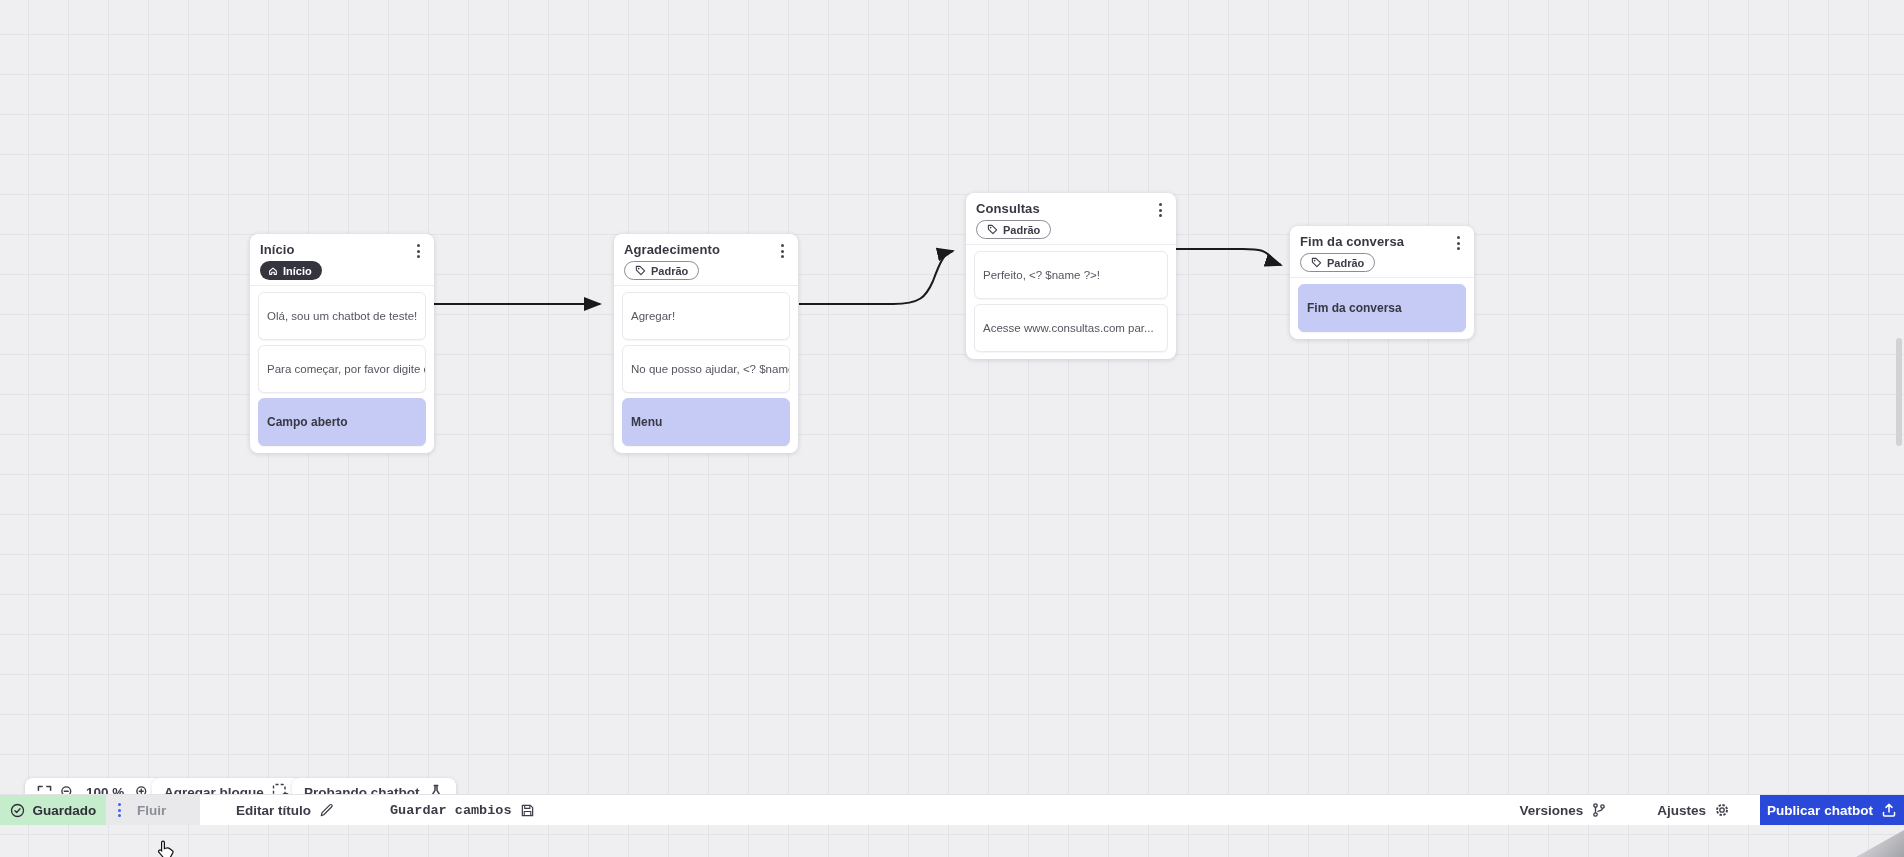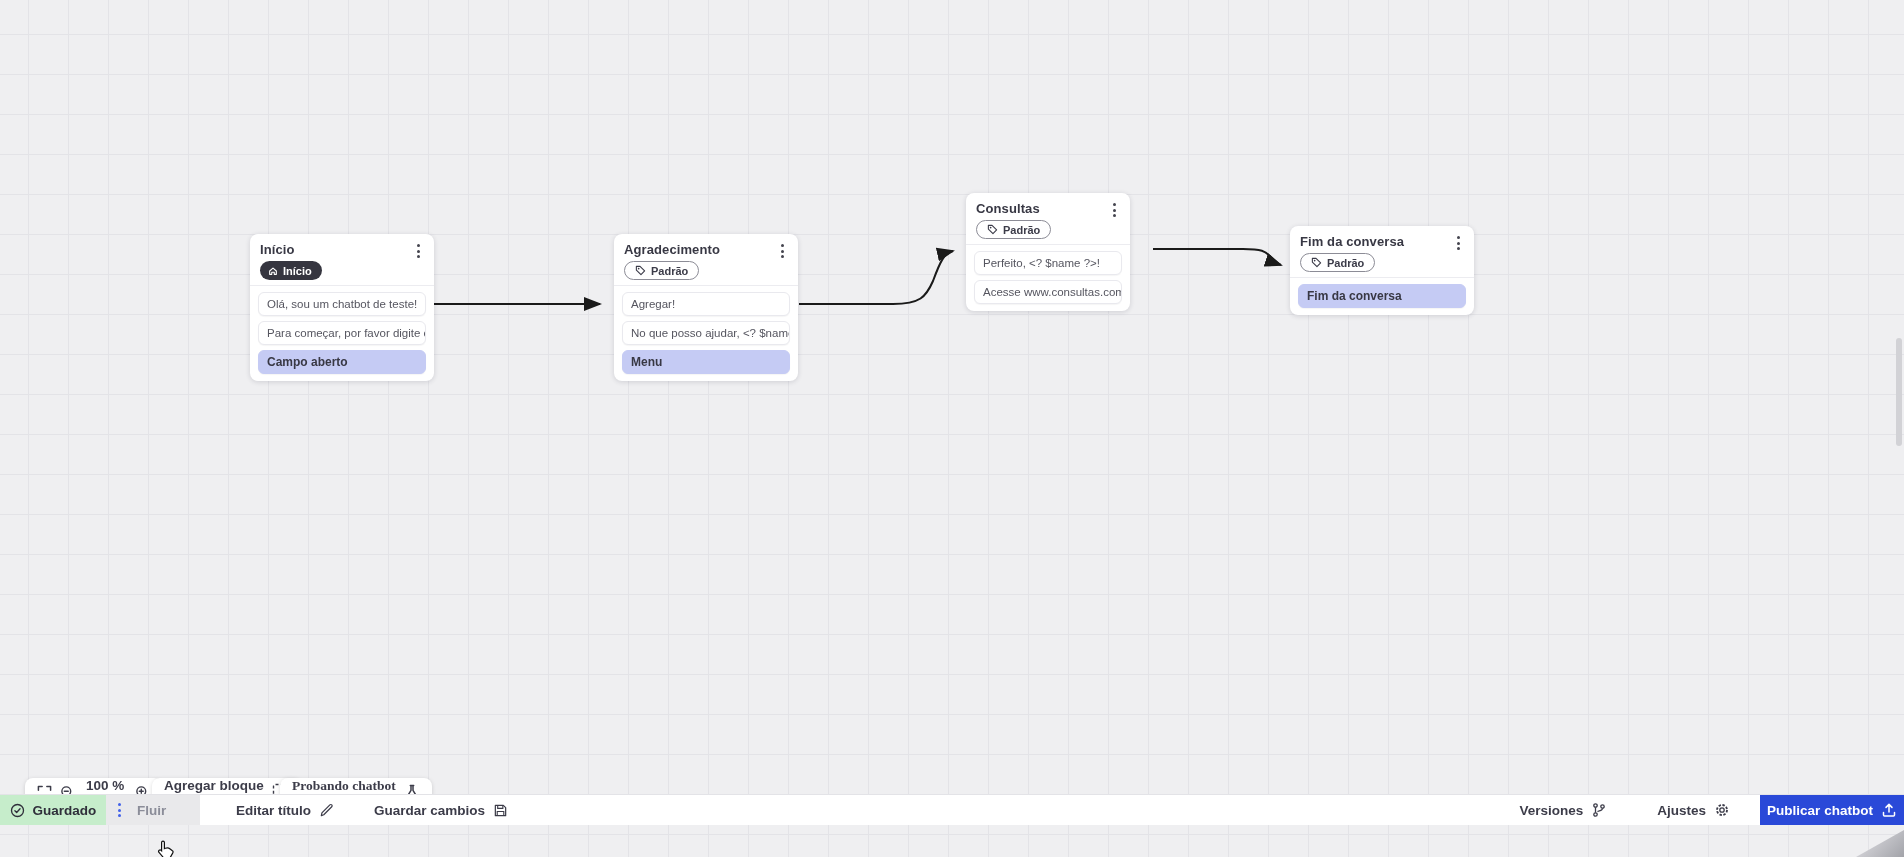--- a/index.html
+++ b/index.html
@@ -21,74 +21,74 @@
   svg.connections { position:absolute; inset:0; z-index:1; }
   svg.connections path.conn { fill:none; stroke:#1a1a1a; stroke-width:2; }
 
   
   .node {
     position:absolute; width:184px; background:#fff; border-radius:8px;
     box-shadow:0 1px 5px rgba(40,40,60,.16); z-index:2;
   }
   #node-inicio { left:250px; top:234px; }
   #node-agradecimento { left:614px; top:234px; }
-  #node-consultas { left:966px; top:193px; width:164px; }
+  #node-consultas { left:966px; top:193px; width:210px; }
   #node-fim { left:1290px; top:226px; }
 
   .node-header { padding:8px 10px 5px; }
   .title-row { display:flex; justify-content:space-between; align-items:flex-start; height:17px; }
   .node-title { font-size:13px; font-weight:700; color:#383844; letter-spacing:.1px; }
   .kebab { display:flex; flex-direction:column; gap:2.5px; padding:2px 4px; cursor:pointer; }
   .kebab i { width:3px; height:3px; border-radius:50%; background:#44444e; display:block; }
 
   .badge { display:inline-flex; align-items:center; gap:5px; border-radius:999px;
            font-size:11px; font-weight:700; height:19px; padding:0 10px; margin-top:2px; }
   .badge.dark { background:#35353f; color:#fff; padding:0 10px 0 8px; }
   .badge.outline { background:#fff; border:1px solid #8c8c96; color:#3c3c49; }
 
   .divider { height:1px; background:#ececf0; }
 
   .node-body { padding:6px 8px 7px; display:flex; flex-direction:column; gap:5px; }
   .row {
     border:1px solid #e9e9ee; border-radius:6px; background:#fff;
-    padding:4px 8px; font-size:11.5px; line-height:14px; color:#55555f;
+    padding:16px 8px; font-size:11.5px; line-height:14px; color:#55555f;
     white-space:nowrap; overflow:hidden; box-shadow:0 1px 1px rgba(0,0,0,.04);
   }
   .row.highlight { background:#c5cbf4; border-color:#c5cbf4; color:#383844; font-weight:700; font-size:12px; }
 
   
   .tool-card {
     position:absolute; top:778px; height:28px; background:#fff; border-radius:8px;
-    box-shadow:0 1px 4px rgba(0,0,0,.15); display:flex; 
+    box-shadow:0 1px 4px rgba(0,0,0,.15); display:flex; align-items:center;
     padding:0 12px; gap:8px; font-size:13.5px; font-weight:700; color:#3c3c49; z-index:4;
   }
   #zoom-card { left:25px; }
   #add-card { left:152px; }
-  #test-card { left:280px;font-family:Liberation Serif, serif; }
+  #test-card { left:292px; }
   .tool-icon { display:flex; align-items:center; cursor:pointer; }
   .zoom-label { padding:0 3px; }
 
   
   .hscroll-track { position:absolute; left:92px; top:819px; width:1650px; height:6px; background:#ececee; border-radius:3px; z-index:3; }
   .hscroll-thumb { position:absolute; left:521px; top:0; width:677px; height:6px; background:#c6c6cb; border-radius:3px; }
   .vscroll-thumb { position:absolute; left:1896px; top:338px; width:6px; height:108px; background:#d2d2d6; border-radius:3px; z-index:3; }
 
   
   .statusbar {
     position:absolute; left:0; top:794px; width:1904px; height:31px; background:#fff;
     border-top:1px solid #e3e3e7; display:flex; align-items:stretch; z-index:5;
     font-size:13.5px; font-weight:700; color:#3c3c49;
   }
   .seg { display:flex; align-items:center; gap:8px; }
   .seg-saved { width:106px; justify-content:center; background:#c6edcb; color:#2f2f3a; }
   .seg-flow { width:94px; background:#e9e9eb; padding:0 12px; gap:16px; color:#8b8d99; cursor:pointer; }
   .kebab-blue { display:flex; flex-direction:column; gap:2.5px; }
   .kebab-blue i { width:3px; height:3px; border-radius:50%; background:#4161ea; display:block; }
   .seg-edit { margin-left:28px; padding:0 8px; cursor:pointer; }
-  .seg-savechanges { margin-left:24px; padding:0 8px; cursor:pointer; }
+  .seg-savechanges { margin-left:40px; padding:0 8px; cursor:pointer;font-family:Liberation Mono, monospace; }
   .sb-spacer { flex:1; }
   .seg-versions { padding:0 8px; margin-right:34px; cursor:pointer;justify-content:space-between; }
   .seg-settings { padding:0 8px; margin-right:22px; cursor:pointer; }
   .publish-btn {
     width:144px; background:#2a49d8; color:#fff; display:flex; align-items:center;
     justify-content:center; gap:8px; border:none; font-size:13.5px; font-weight:700;
     font-family:inherit; cursor:pointer;
   }
 
   

